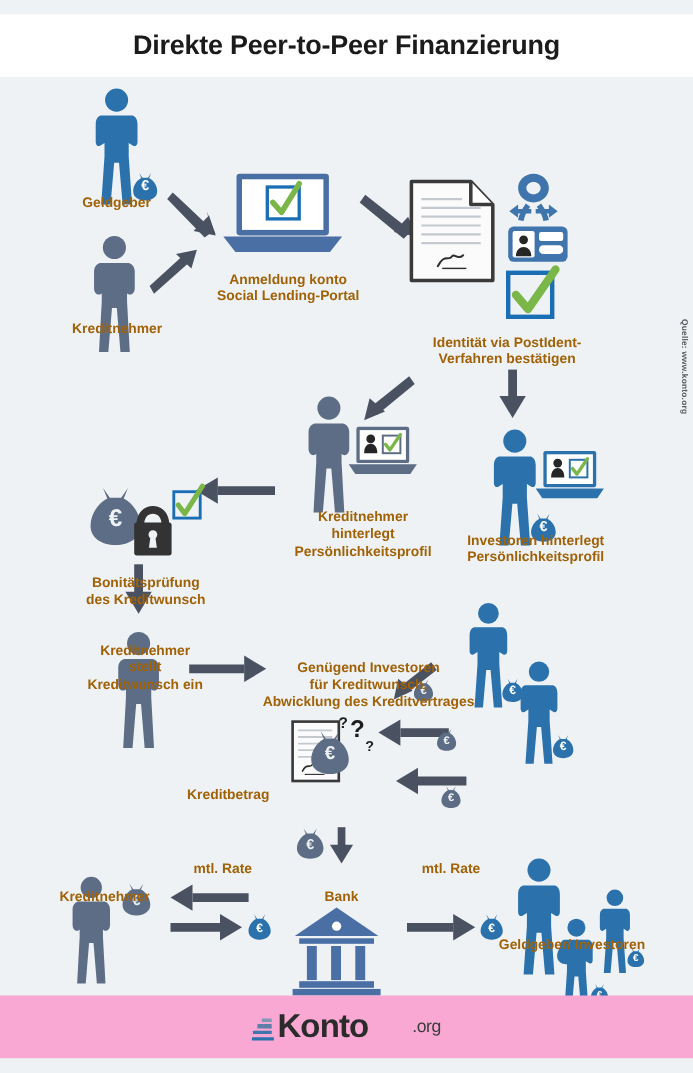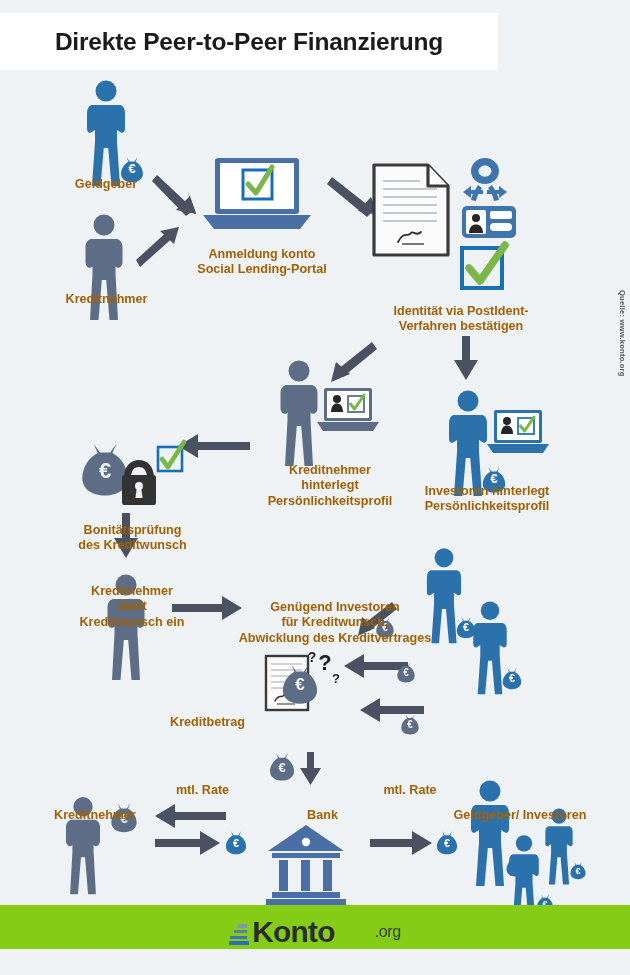--- a/index.html
+++ b/index.html
@@ -6,21 +6,21 @@
   body{
     width:630px;height:975px;
     background:#eef2f5;
     font-family:"Liberation Sans", sans-serif;
     overflow:hidden;
     position:relative;
   }
   #root{position:relative;width:630px;height:975px;}
 
   .title-bar{
-    position:absolute;left:0;top:13px;width:498px;height:57px;
+    position:absolute;left:0;top:13px;width:630px;height:57px;
     background:#ffffff;
     display:flex;align-items:center;justify-content:center;
   }
   .title-bar .title{
     font-size:24.5px;font-weight:bold;color:#1b1b1b;
     letter-spacing:-0.2px;
   }
 
   .canvas{position:absolute;left:0;top:70px;width:630px;height:835px;}
   .cap{
@@ -34,23 +34,23 @@
   }
 
   .src{
     position:absolute;right:3px;top:290px;
     font-size:7.6px;font-weight:bold;color:#55585c;
     writing-mode:vertical-rl;
     letter-spacing:0.2px;
   }
 
   .footer{
-    position:absolute;left:0;top:905px;width:630px;height:44px;
-    background:#84cc16;
-    display:flex;align-items:flex-end;justify-content:center;
+    position:absolute;left:0;top:905px;width:630px;height:57px;
+    background:#f9a8d4;
+    display:flex;align-items:center;justify-content:center;
   }
   .logo{display:flex;align-items:center;}
   .logo-bars{display:flex;flex-direction:column;justify-content:flex-end;
     height:26px;margin-right:3px;padding-bottom:1px;}
   .logo-bars i{display:block;background:#3a6ea8;height:3.4px;margin-top:2.2px;border-radius:0.5px;}
   .logo-bars i:nth-child(1){width:9px;margin-left:9px;background:#7f96b4;}
   .logo-bars i:nth-child(2){width:13px;margin-left:5px;background:#5d7ea9;}
   .logo-bars i:nth-child(3){width:17px;margin-left:1px;background:#3f74ad;}
   .logo-bars i:nth-child(4){width:20px;margin-left:0px;background:#2b72ad;}
   .logo-konto{font-size:30px;font-weight:bold;color:#2b2b2b;letter-spacing:-0.8px;}
@@ -415,23 +415,23 @@
     <div class="cap" style="left:52px;top:514px;width:160px;">Kreditnehmer
 stellt
 Kreditwunsch ein</div>
 
     <div class="cap" style="left:220px;top:530px;width:230px;">Genügend Investoren
 für Kreditwunsch,
 Abwicklung des Kreditvertrages</div>
 
     <div class="cap" style="left:25px;top:738px;width:140px;">Kreditnehmer</div>
 
-    <div class="cap" style="left:280px;top:738px;width:85px;">Bank</div>
-
-    <div class="cap" style="left:420px;top:738px;width:200px;">Geldgeber/ Investoren</div>
+    <div class="cap" style="left:268px;top:738px;width:85px;">Bank</div>
+
+    <div class="cap" style="left:420px;top:782px;width:200px;">Geldgeber/ Investoren</div>
 
     <div class="cap" style="left:140px;top:645px;width:135px;">Kreditbetrag</div>
 
     <div class="cap" style="left:140px;top:713px;width:125px;">mtl. Rate</div>
 
 
     <div class="cap" style="left:355px;top:713px;width:110px;">mtl. Rate</div>
   </div>
 
   <div class="footer">

